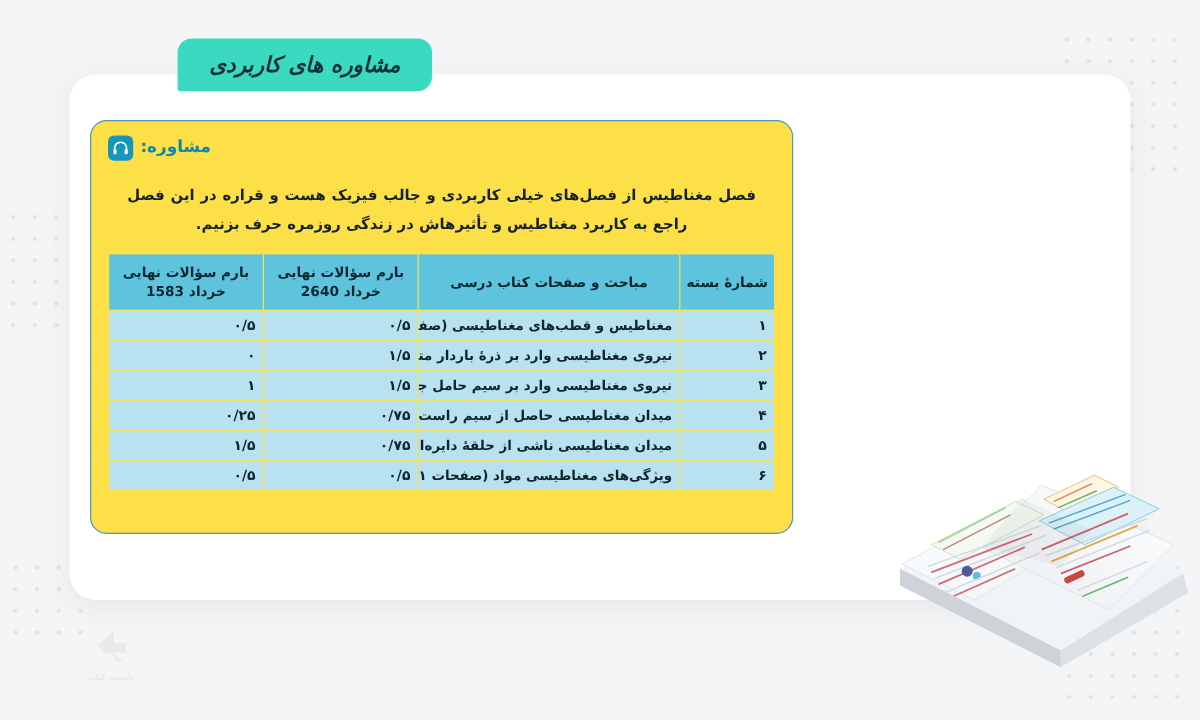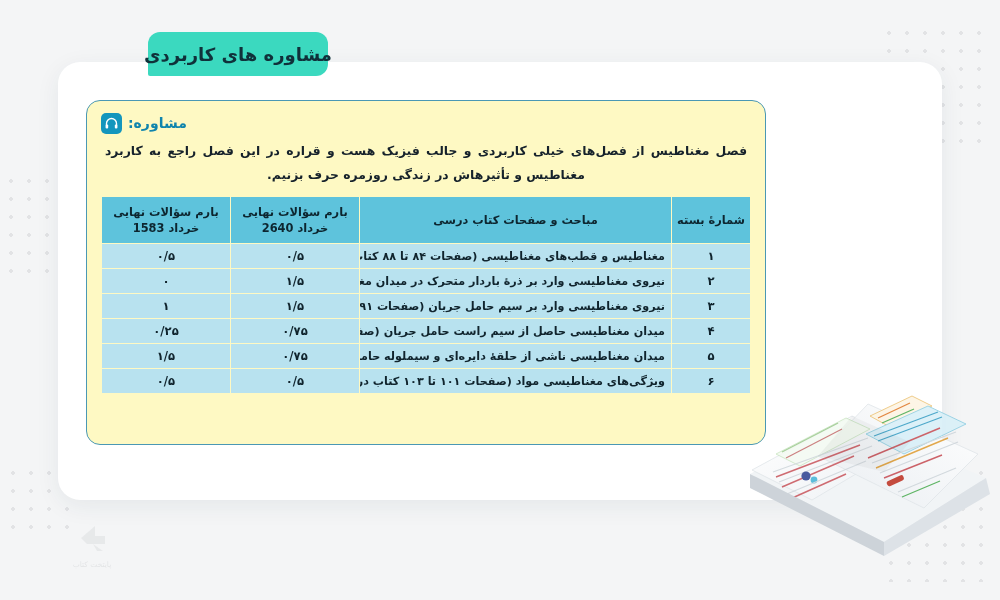--- a/index.html
+++ b/index.html
@@ -26,28 +26,29 @@
   .dots-tr { top: 24px;  right: 8px;   width: 112px; height: 132px; }
   .dots-br { bottom: 18px; right: 6px; width: 112px; height: 118px; }
   .dots-ml { top: 172px; left: 2px;    width: 96px;  height: 108px; }
   .dots-bl { bottom: 70px; left: 4px;  width: 74px;  height: 66px; }
 
   
   .badge {
     position: absolute;
     top: 32px;
     left: 148px;
-    width: 180px;
+    width: 212px;
     height: 44px;
     background: #3bd9bf;
     border-radius: 12px 12px 12px 2px;
     display: flex;
     align-items: center;
     justify-content: center;
     z-index: 5;
+    font-style: italic;
   }
   .badge-text {
     font-size: 18px;
     font-weight: bold;
     color: #10313a;
     letter-spacing: -0.2px;
     white-space: nowrap;
   }
 
   
@@ -60,24 +61,24 @@
     background: #ffffff;
     border-radius: 22px;
     box-shadow: 0 6px 24px rgba(30,50,70,0.07);
     z-index: 3;
   }
 
   
   .panel {
     position: absolute;
     top: 100px;
-    left: 86px;
-    width: 680px;
+    left: 75px;
+    width: 586px;
     height: 345px;
-    background: #fef9c3;
+    background: #fde047;
     border: 1.4px solid #4a98b4;
     border-radius: 14px;
     z-index: 6;
     padding: 10px 14px 12px 14px;
   }
 
   .panel-head {
     display: flex;
     flex-direction: row-reverse;
     justify-content: flex-start;
@@ -107,21 +108,21 @@
   .para {
     text-align: justify;
     text-align-last: center;
     direction: rtl;
     font-size: 12.4px;
     line-height: 1.95;
     color: #16222b;
     font-weight: bold;
     padding: 2px 4px 0 4px;
   }
-  .para p { margin: 0; }
+  .para p { margin: 12px; }
   .para .last-line {
     text-align: center;
     margin-top: 1px;
   }
 
   
   .tbl-wrap {
     margin-top: 9px;
     direction: rtl;
   }
@@ -145,21 +146,21 @@
   thead th.c-desc  { width: auto; }
   thead th.c-y03   { width: 128px; }
   thead th.c-y04   { width: 128px; }
 
   tbody td {
     background: #b8e2ef;
     color: #10242d;
     font-size: 11.6px;
     font-weight: bold;
     height: 24px;
-    text-align: center;
+    text-align: right;
     vertical-align: middle;
     padding: 1px 6px;
     white-space: nowrap;
     overflow: hidden;
   }
   tbody td.desc {
     font-size: 11.2px;
   }
 
   

